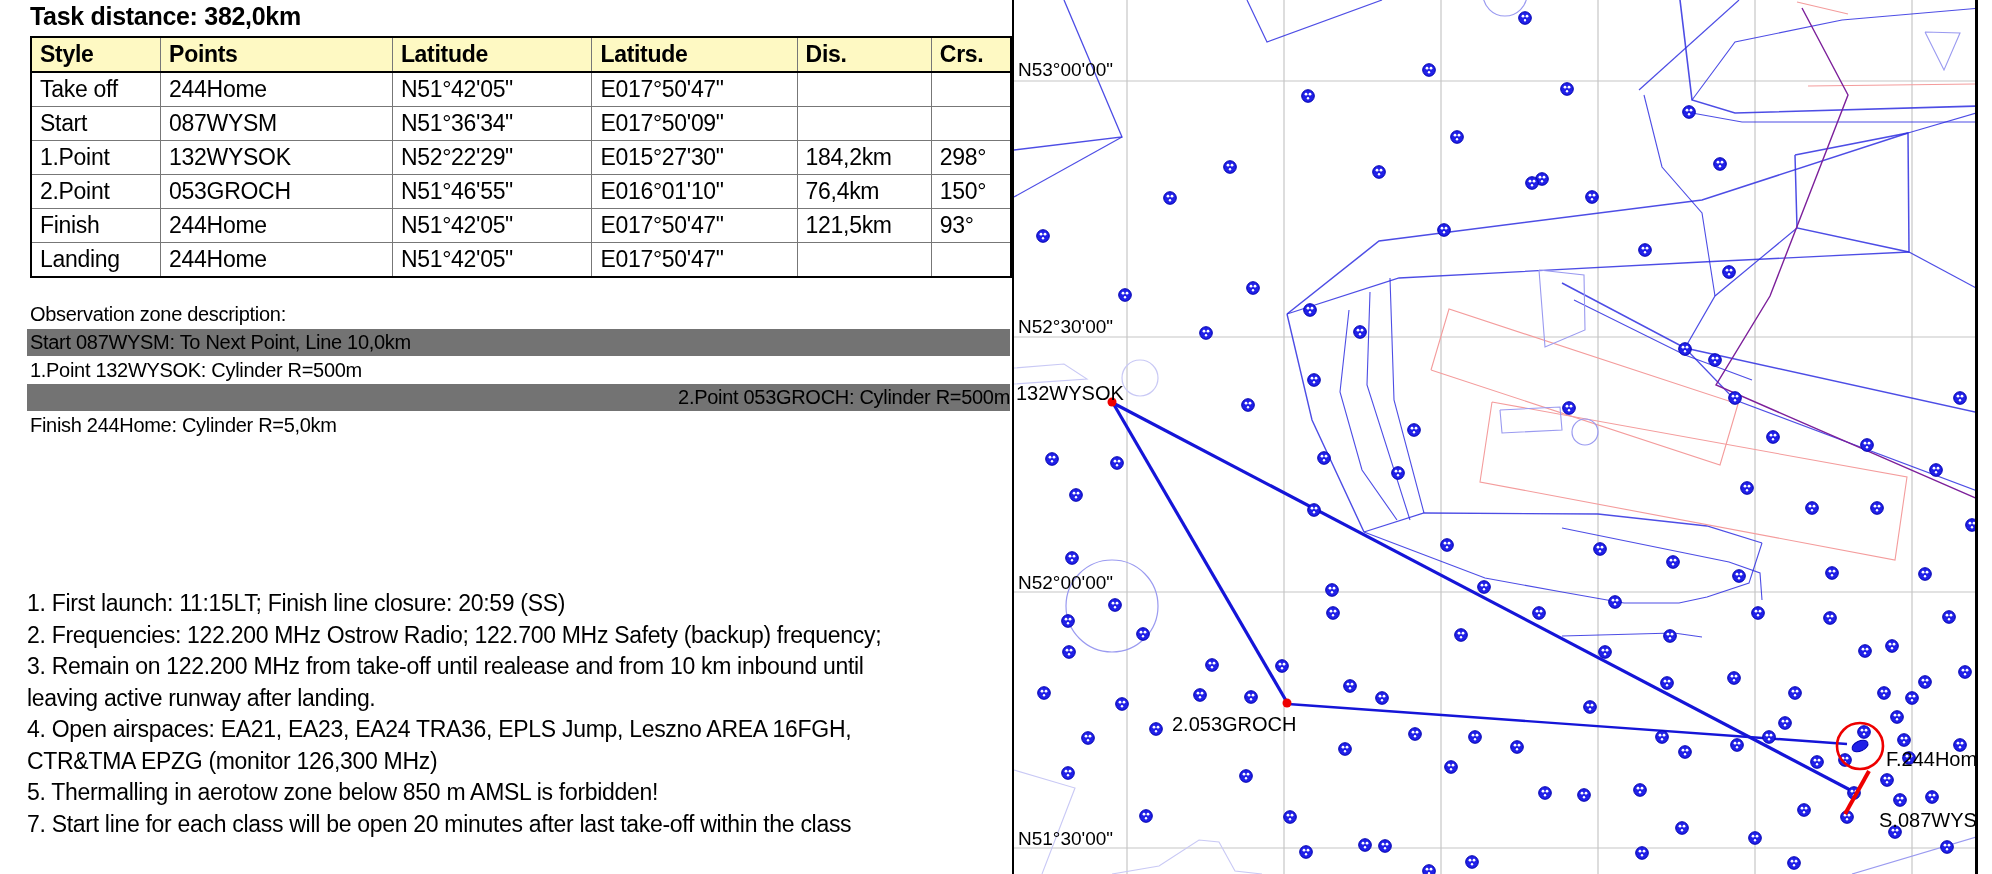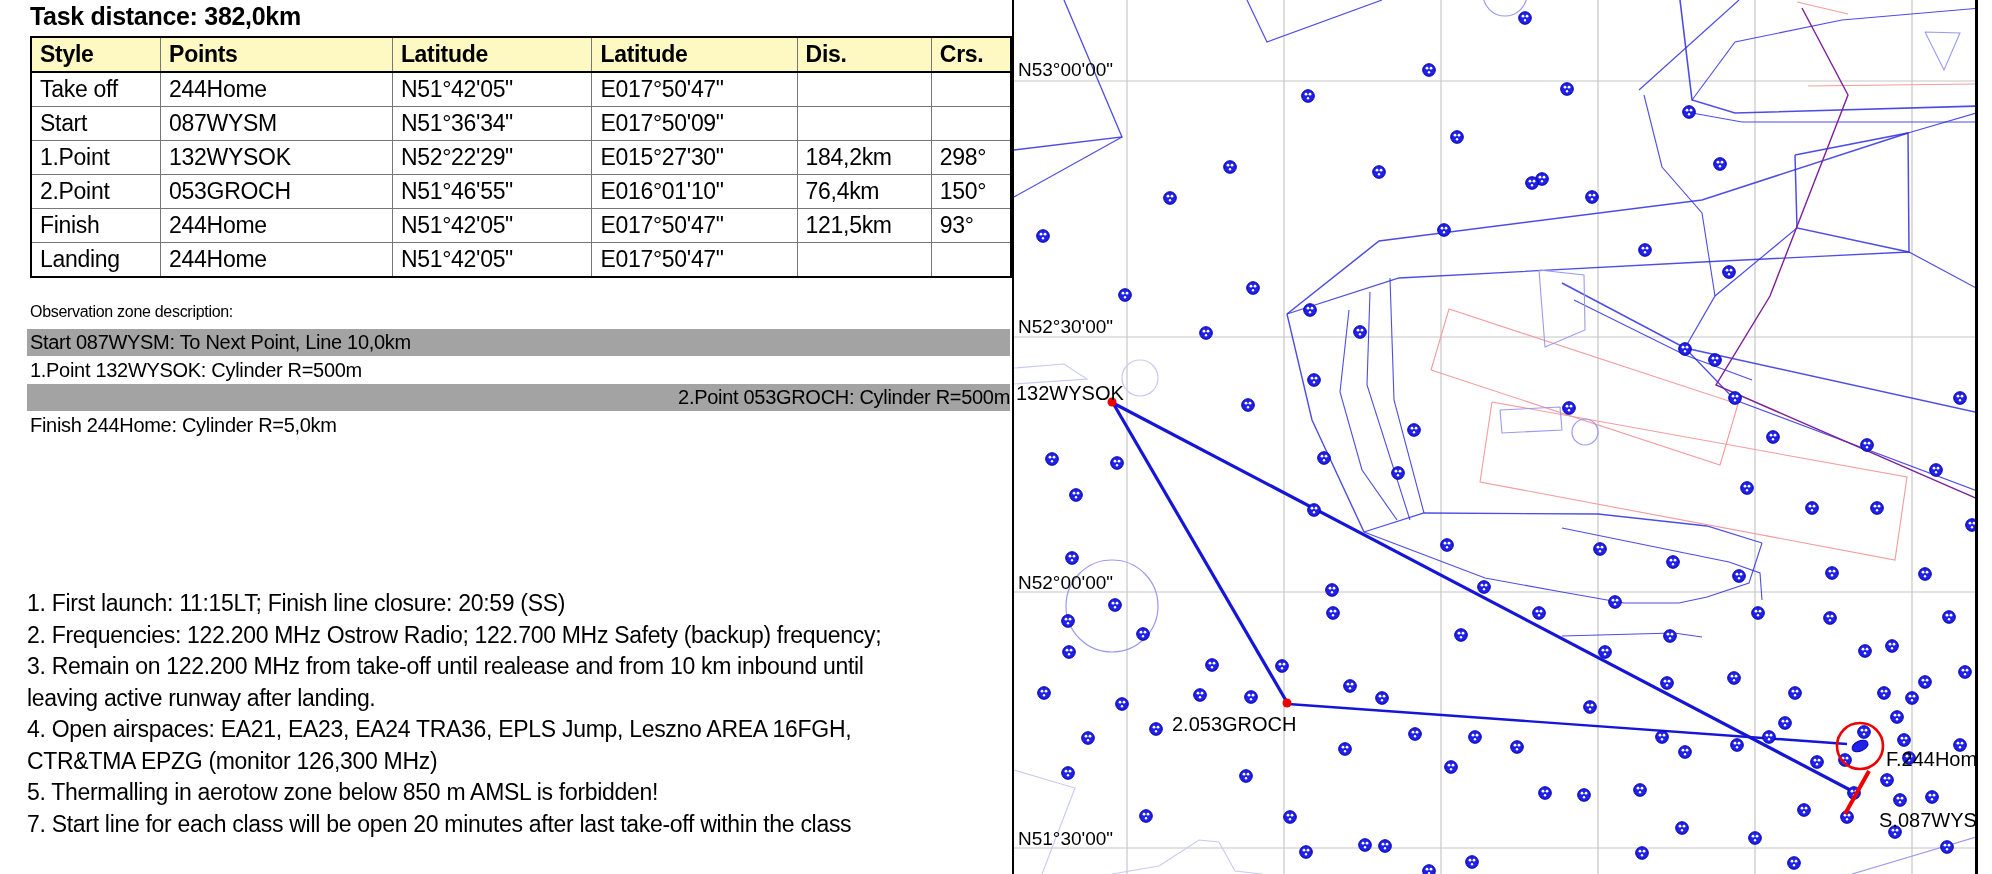--- a/index.html
+++ b/index.html
@@ -8,24 +8,24 @@
   #left{position:absolute;left:0;top:0;width:1012px;height:874px;background:#fff;}
   #page-title{position:absolute;left:30px;top:2px;font-size:25px;font-weight:bold;letter-spacing:-0.3px;}
   #task-table{position:absolute;left:30px;top:36px;border-collapse:collapse;table-layout:fixed;}
   #task-table th,#task-table td{border:1px solid #777;padding:0 0 0 8px;height:33px;
        font-size:23px;text-align:left;font-weight:normal;letter-spacing:-0.3px;overflow:hidden;white-space:nowrap;}
   #task-table th{background:#fef9c3;font-weight:bold;border-bottom:2px solid #000;border-top:2px solid #000;}
   #task-table{border:2px solid #000;}
   #task-table th:first-child,#task-table td:first-child{border-left:2px solid #000;}
   #task-table th:last-child,#task-table td:last-child{border-right:2px solid #000;}
   #task-table tr:last-child td{border-bottom:2px solid #000;}
-  #obs-label{position:absolute;left:30px;top:303px;font-size:16px;letter-spacing:-0.3px;}
+  #obs-label{position:absolute;left:30px;top:303px;font-size:20px;letter-spacing:-0.3px;}
   .obs-row{position:absolute;left:27px;width:980px;height:27px;font-size:20px;line-height:27px;
        padding-left:3px;letter-spacing:-0.3px;white-space:nowrap;}
-  .obs-hl{background:#a3a3a3;}
+  .obs-hl{background:#737373;}
   #notes{position:absolute;left:27px;top:588px;width:985px;}
   .note-line{font-size:23px;line-height:31.5px;white-space:nowrap;letter-spacing:-0.3px;}
   #map{position:absolute;left:1012px;top:0;width:966px;height:874px;background:#fff;
        border-left:2px solid #000;border-right:3px solid #000;box-sizing:border-box;}
   #map svg{display:block;}
 </style>
 </head>
 <body>
 
 <div id="left">

